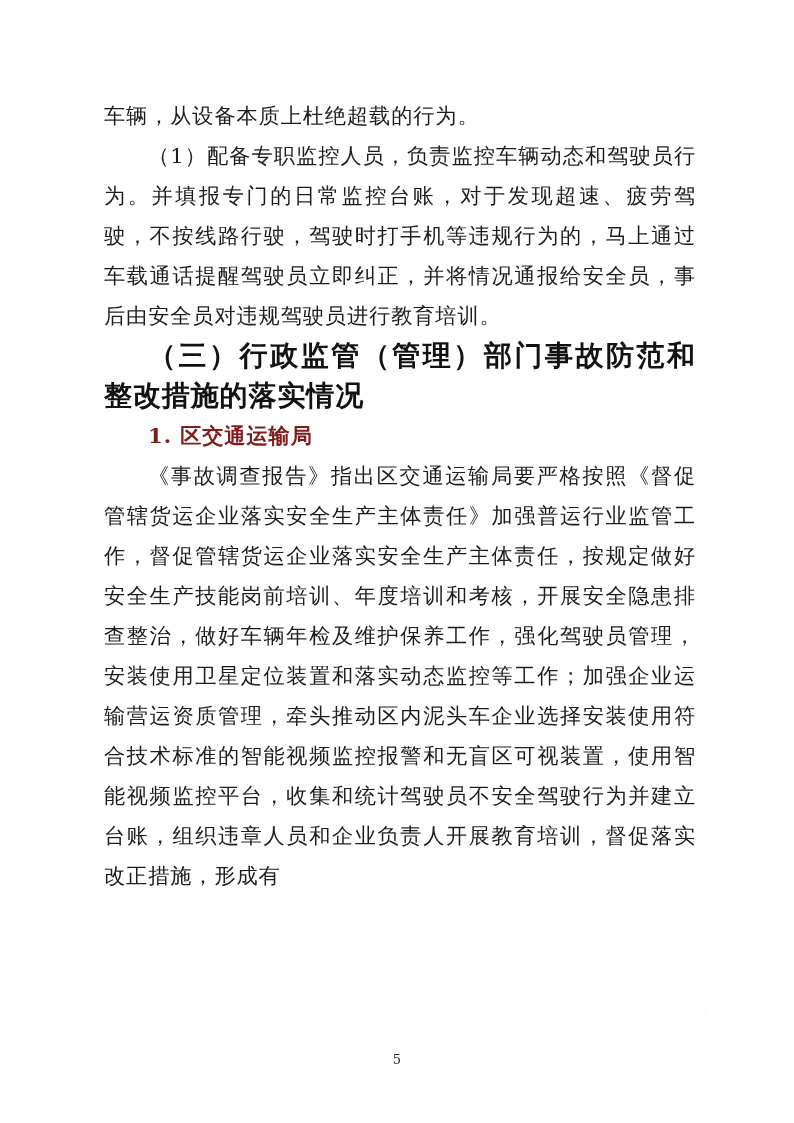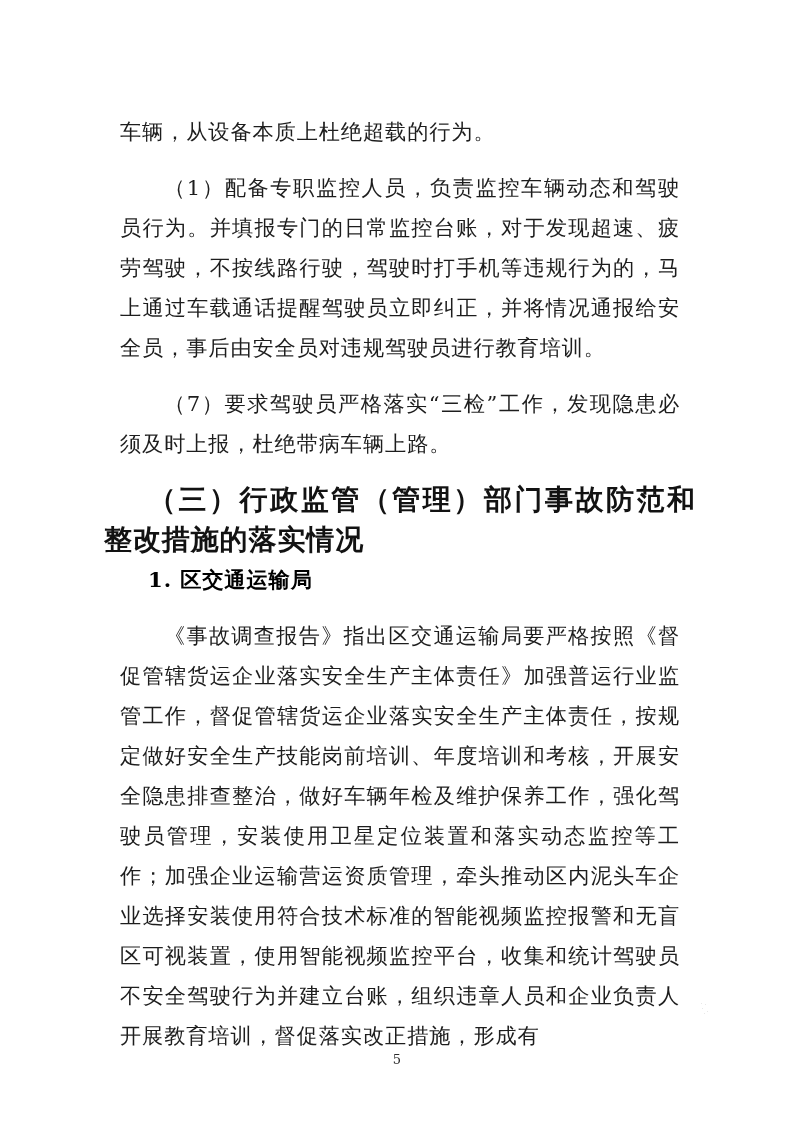--- a/index.html
+++ b/index.html
@@ -27,21 +27,21 @@
   }
 
   
   .para {
     font-size: 21.2px;
     line-height: 40px;
     text-align: justify;
     text-align-last: left;
     text-justify: inter-ideograph;
     letter-spacing: 0.9px;
-    margin: 16px;
+    margin: 0;
     color: #1d1d1d;
     font-weight: 400;
   }
 
   .para.indent {
     text-indent: 44px;
   }
 
   .para.cont {
     text-indent: 0;
@@ -64,21 +64,21 @@
     text-indent: 44px;
   }
 
   .sub-heading {
     font-size: 21.2px;
     line-height: 40px;
     margin: 0;
     font-weight: 700;
     letter-spacing: 0.9px;
     text-indent: 44px;
-    color: #000000;
+    color: #7f1d1d;
   }
 
   
   .page-number {
     position: absolute;
     left: 0;
     right: 0;
     top: 1052px;
     text-align: center;
     font-size: 13px;
@@ -110,21 +110,20 @@
 
 <div class="page">
 
   <div class="content">
 
     <p class="para cont">车辆，从设备本质上杜绝超载的行为。</p>
 
 
     <p class="para indent">（1）配备专职监控人员，负责监控车辆动态和驾驶员行为。并填报专门的日常监控台账，对于发现超速、疲劳驾驶，不按线路行驶，驾驶时打手机等违规行为的，马上通过车载通话提醒驾驶员立即纠正，并将情况通报给安全员，事后由安全员对违规驾驶员进行教育培训。</p>
 
-    <p class="para indent">（7）要求驾驶员严格落实“三检”工作，发现隐患必须及时上报，杜绝带病车辆上路。</p>
 
     <p class="heading indent">（三）行政监管（管理）部门事故防范和整改措施的落实情况</p>
 
     <p class="sub-heading">1. 区交通运输局</p>
 
     <p class="para indent">《事故调查报告》指出区交通运输局要严格按照《督促管辖货运企业落实安全生产主体责任》加强普运行业监管工作，督促管辖货运企业落实安全生产主体责任，按规定做好安全生产技能岗前培训、年度培训和考核，开展安全隐患排查整治，做好车辆年检及维护保养工作，强化驾驶员管理，安装使用卫星定位装置和落实动态监控等工作；加强企业运输营运资质管理，牵头推动区内泥头车企业选择安装使用符合技术标准的智能视频监控报警和无盲区可视装置，使用智能视频监控平台，收集和统计驾驶员不安全驾驶行为并建立台账，组织违章人员和企业负责人开展教育培训，督促落实改正措施，形成有</p>
 
   </div>
 
   <div class="page-number">5</div>

